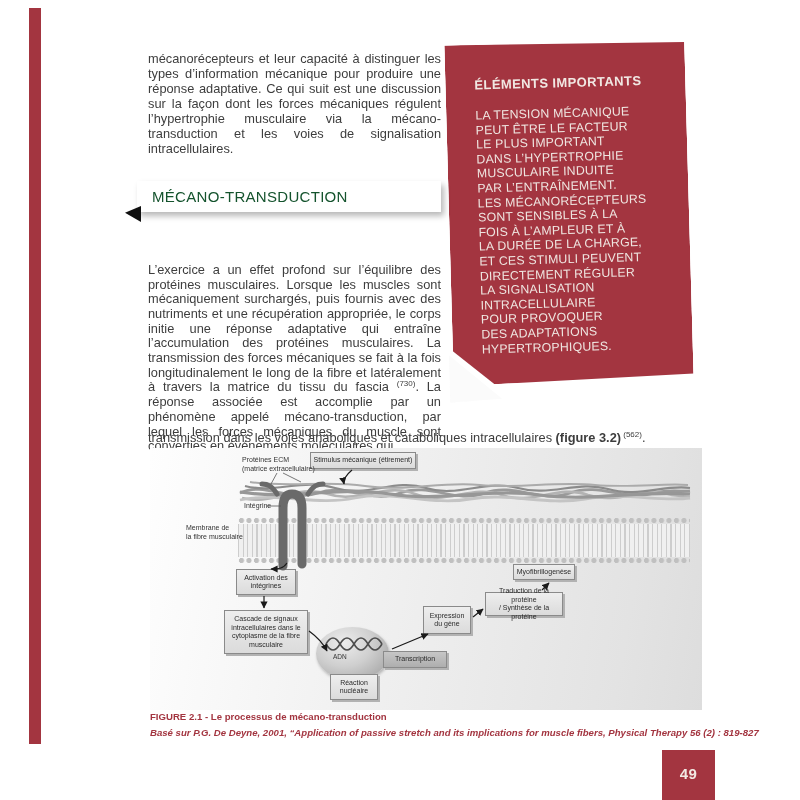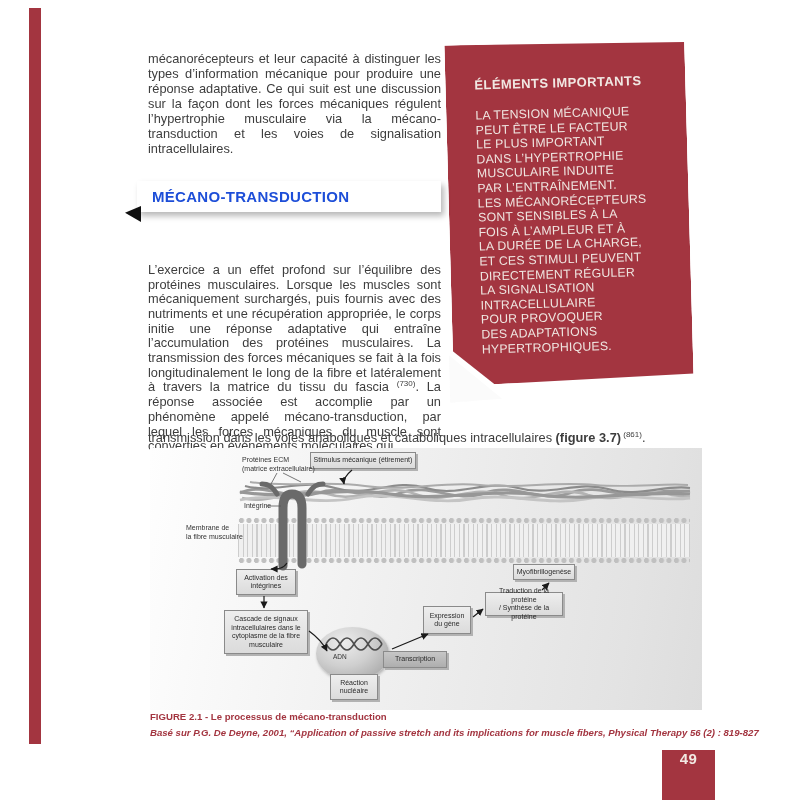--- a/index.html
+++ b/index.html
@@ -23,21 +23,21 @@
                    letter-spacing:.4px; color:#F1E8E3; }
   .callout-body  { position:absolute; left:29px; top:64px; width:185px; font-size:12.3px; line-height:14.6px;
                    letter-spacing:.2px; color:#EFE5E0; white-space:pre-line; }
   .fold { position:absolute; left:-4px; bottom:-17px; width:52px; height:56px; background:#fbfbfb;
           clip-path:polygon(0 16%, 100% 96%, 0 100%);
           filter:drop-shadow(3px 3px 3px rgba(60,60,60,.45)); }
 
   
   .section-header { position:absolute; left:137px; top:181px; width:304px; height:31px; background:#ffffff;
           box-shadow:3px 4px 6px rgba(0,0,0,.28); display:flex; align-items:center; padding-left:15px;
-          box-sizing:border-box; font-weight:bold; font-size:15px; letter-spacing:.3px; color:#1d4ed8; }
+          box-sizing:border-box; font-weight:normal; font-size:15px; letter-spacing:.3px; color:#14532d; }
   .header-fold { position:absolute; left:125px; top:206px; width:16px; height:16px; background:#101010;
           clip-path:polygon(0 42%, 100% 0, 100% 100%); }
 
   
   .fig { position:absolute; left:150px; top:448px; width:552px; height:262px;
          background:linear-gradient(100deg,#fefefe 0%,#f1f1f1 40%,#e3e3e3 85%,#dddddd 100%); }
   .fig svg { position:absolute; inset:0; pointer-events:none; }
   .mem-top, .mem-bot { position:absolute; left:88px; width:452px; height:7px;
          background-image:radial-gradient(circle at 3.5px 3.5px, #c0c0c0 2.3px, rgba(0,0,0,0) 2.9px);
          background-size:7.5px 7px; }
@@ -65,21 +65,21 @@
   .l-ecm { left:92px; top:8px; }
   .l-integrine { left:94px; top:54px; }
   .l-membrane { left:36px; top:76px; }
   .l-adn { left:183px; top:205px; font-size:6.5px; }
 
   
   .cap1 { position:absolute; left:150px; top:711px; font-size:9.6px; font-weight:bold; color:var(--red); }
   .cap2 { position:absolute; left:150px; top:727px; font-size:9.6px; font-weight:bold; font-style:italic; color:var(--red); }
   .pagenum { position:absolute; left:662px; top:750px; width:53px; height:50px; background:var(--red);
          color:#F2E9E3; font-weight:bold; font-size:15px; letter-spacing:.5px;
-         display:flex; justify-content:center; align-items:flex-start; padding-top:0; box-sizing:border-box; }
+         display:flex; justify-content:center; align-items:flex-start; padding-top:15px; box-sizing:border-box; }
 </style>
 </head>
 <body>
 
 <div class="page">
 
   <div class="left-bar"></div>
 
   <p class="para1">mécanorécepteurs et leur capacité à distinguer les types d’information mécanique pour produire une réponse adaptative. Ce qui suit est une discussion sur la façon dont les forces mécaniques régulent l’hypertrophie musculaire via la mécano-transduction et les voies de signalisation intracellulaires.</p>
 
@@ -106,21 +106,21 @@
 HYPERTROPHIQUES.</div>
   </div>
 
   <div class="section-header">
     <span>MÉCANO-TRANSDUCTION</span>
   </div>
   <div class="header-fold"></div>
 
   <p class="para2"><span>L’exercice a un effet profond sur l’équilibre des protéines musculaires. Lorsque les muscles sont mécaniquement surchargés, puis fournis avec des nutriments et une récupération appropriée, le corps initie une réponse adaptative qui entraîne l’accumulation des protéines musculaires. La transmission des forces mécaniques se fait à la fois longitudinalement le long de la fibre et latéralement à travers la matrice du tissu du fascia </span><sup class="ref">(730)</sup><span>. La réponse associée est accomplie par un phénomène appelé mécano-transduction, par lequel les forces mécaniques du muscle sont converties en événements moléculaires qui</span></p>
 
-  <p class="para-last"><span>transmission dans les voies anaboliques et cataboliques intracellulaires </span><b>(figure 3.7)</b><sup class="ref"> (861)</sup><span>.</span></p>
+  <p class="para-last"><span>transmission dans les voies anaboliques et cataboliques intracellulaires </span><b>(figure 3.2)</b><sup class="ref"> (562)</sup><span>.</span></p>
 
   <div class="fig">
     <div class="mem-top"></div>
     <div class="mem-tails"></div>
     <div class="mem-bot"></div>
 
     <div class="nucleus"></div>
 
     <div class="dbox b-stimulus">Stimulus mécanique (étirement)</div>
     <div class="dlabel l-ecm">Protéines ECM

